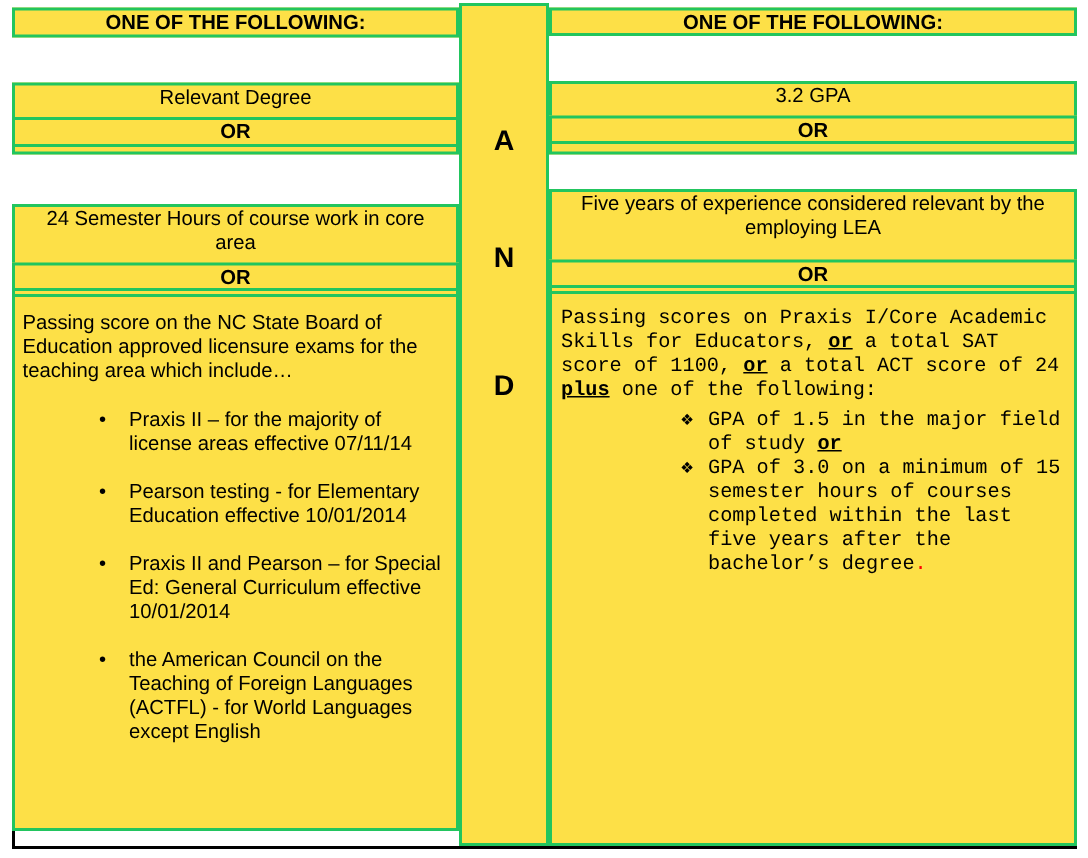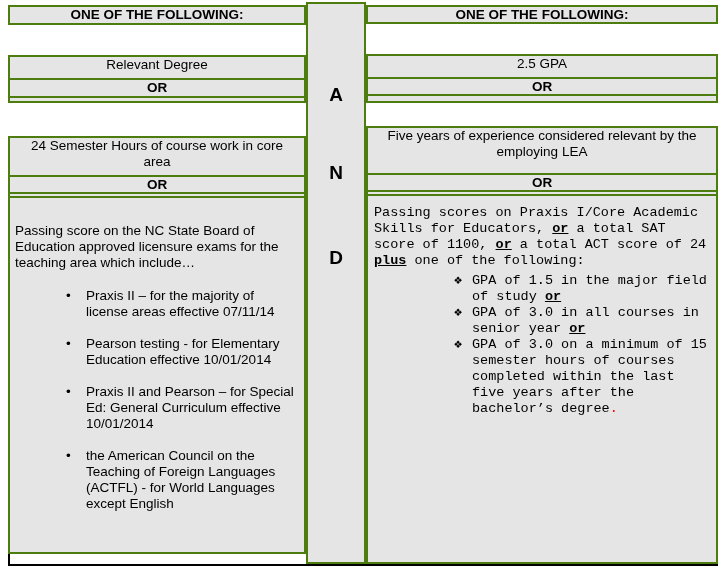--- a/index.html
+++ b/index.html
@@ -1,33 +1,33 @@
 <!DOCTYPE html>
 <html><head>
 <meta charset="utf-8">
 <style>
   html,body{margin:0;padding:0;}
   body{
     width:725px;height:572px;background:#ffffff;position:relative;
     font-family:"Liberation Sans",sans-serif;color:#000;
     font-size:13.5px;line-height:16px;
   }
-  .box{position:absolute;background:#e5e5e5;border:2px solid #4d7c0f;box-sizing:border-box;}
+  .box{position:absolute;background:#fde047;border:2px solid #22c55e;box-sizing:border-box;}
   .colL{left:8px;width:298px;}
   .colR{left:366px;width:352px;}
   .hdr{font-weight:bold;text-align:center;display:flex;align-items:center;justify-content:center;}
   .or{font-weight:bold;text-align:center;display:flex;align-items:center;justify-content:center;}
   .opt{text-align:center;display:flex;align-items:flex-start;justify-content:center;padding:0 14px;margin-top:28px;}
   
   .l-hdr{top:5px;height:20px;}
   .l-opt1{top:27px;height:48px;}
   .l-or1{top:78px;height:20px;}
   .l-opt2{top:108px;height:73px;}
   .l-or2{top:175px;height:19px;}
-  .l-big{top:196px;height:358px;padding:25px 8px 0 5px;}
+  .l-big{top:196px;height:358px;padding:9px 8px 0 5px;}
   
   .r-hdr{top:5px;height:19px;}
   .r-opt1{top:26px;height:49px;}
   .r-or1{top:77px;height:19px;}
   .r-opt2{top:98px;height:73px;}
   .r-or2{top:173px;height:19px;}
   .r-big{top:194px;height:370px;padding:9px 6px 0 6px;font-family:Liberation Mono, monospace;}
   
   .strip{left:306px;top:2px;width:60px;height:562px;}
   .strip .ltr{position:absolute;left:0;width:100%;text-align:center;
@@ -79,35 +79,34 @@
   <div class="box strip">
     <span class="ltr ltr-a">A</span>
     <span class="ltr ltr-n">N</span>
     <span class="ltr ltr-d">D</span>
   </div>
 
   <div class="box colR r-hdr hdr">
     <span>ONE OF THE FOLLOWING:</span>
   </div>
   <div class="box colR r-opt1 opt">
-    <span>2.5 GPA</span>
+    <span>3.2 GPA</span>
   </div>
   <div class="box colR r-or1 or">
     <span>OR</span>
   </div>
   <div class="box colR r-opt2 opt">
     <span>Five years of experience considered relevant by the employing LEA</span>
   </div>
   <div class="box colR r-or2 or">
     <span>OR</span>
   </div>
   <div class="box colR r-big">
     <p><span>Passing scores on Praxis I/Core Academic Skills for Educators, </span><span class="bu">or</span><span> a total SAT score of 1100, </span><span class="bu">or</span><span> a total ACT score of 24 </span><span class="bu">plus</span><span> one of the following:</span></p>
     <ul class="dlist">
       <li><span class="mk">❖</span><span>GPA of 1.5 in the major field of study </span><span class="bu">or</span></li>
-      <li><span class="mk">❖</span><span>GPA of 3.0 in all courses in senior year </span><span class="bu">or</span></li>
       <li><span class="mk">❖</span><span>GPA of 3.0 on a minimum of 15 semester hours of courses completed within the last five years after the bachelor’s degree</span><span class="red">.</span></li>
     </ul>
   </div>
 
   <div class="left-stub"></div>
   <div class="bottom-rule"></div>
 </div>
 
 </body></html>

